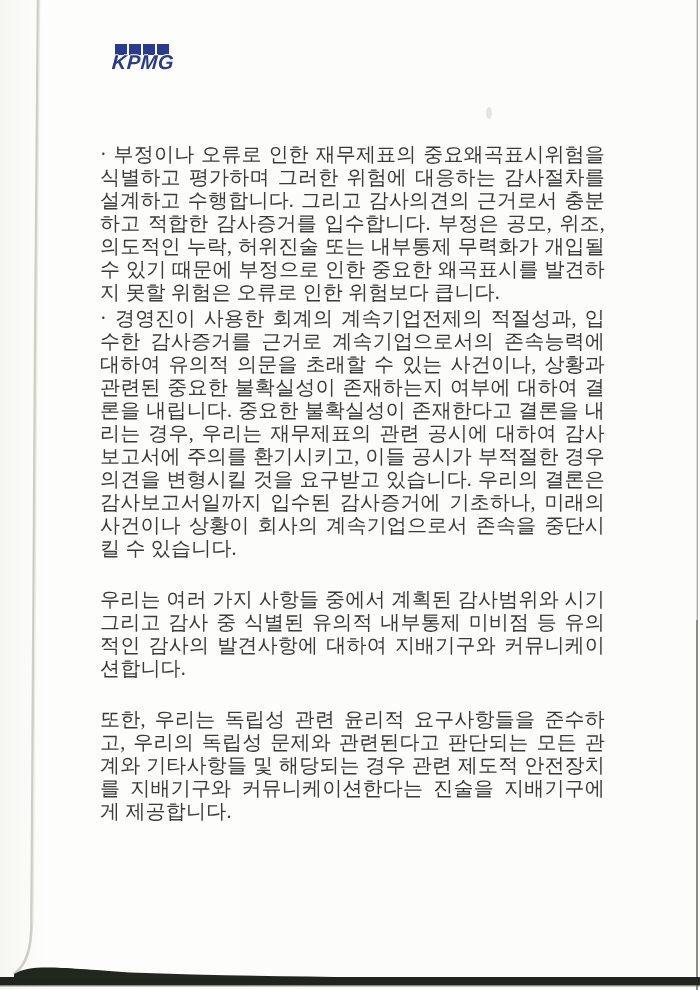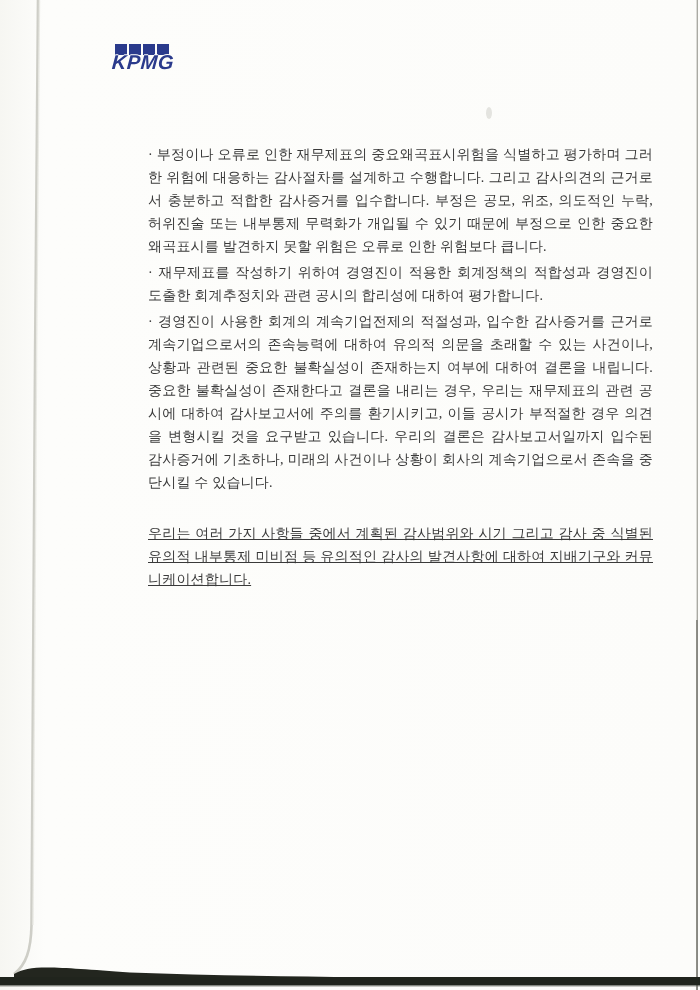--- a/index.html
+++ b/index.html
@@ -46,34 +46,32 @@
     line-height: 18px;
   }
 
   
   .content {
     position: absolute;
     left: 100px;
     top: 143px;
     width: 505px;
     color: #3a3a3a;
-    font-size: 14px;
+    font-size: 20px;
     line-height: 23px;
     text-align: justify;
     text-align-last: left;
     word-break: break-all;
     letter-spacing: 0.2px;
-    margin-left: 48px;
   }
   .content p {
     margin: 0 0 3px 0;
   }
   .content p.gap-before {
     margin-top: 28px;
-    text-decoration: underline;
   }
 
   
   .artifacts {
     position: absolute;
     left: 0;
     top: 0;
     width: 700px;
     height: 990px;
     pointer-events: none;
@@ -89,23 +87,23 @@
       <span></span>
       <span></span>
       <span></span>
       <span></span>
     </div>
     <div class="logo-text">KPMG</div>
   </div>
 
   <div class="content">
     <p>· 부정이나 오류로 인한 재무제표의 중요왜곡표시위험을 식별하고 평가하며 그러한 위험에 대응하는 감사절차를 설계하고 수행합니다. 그리고 감사의견의 근거로서 충분하고 적합한 감사증거를 입수합니다. 부정은 공모, 위조, 의도적인 누락, 허위진술 또는 내부통제 무력화가 개입될 수 있기 때문에 부정으로 인한 중요한 왜곡표시를 발견하지 못할 위험은 오류로 인한 위험보다 큽니다.</p>
-    <p>· 재무제표를 작성하기 위하여 경영진이 적용한 회계정책의 적합성과 경영진이 도출한 회계추정치와 관련 공시의 합리성에 대하여 평가합니다.</p>
     <p>· 경영진이 사용한 회계의 계속기업전제의 적절성과, 입수한 감사증거를 근거로 계속기업으로서의 존속능력에 대하여 유의적 의문을 초래할 수 있는 사건이나, 상황과 관련된 중요한 불확실성이 존재하는지 여부에 대하여 결론을 내립니다. 중요한 불확실성이 존재한다고 결론을 내리는 경우, 우리는 재무제표의 관련 공시에 대하여 감사보고서에 주의를 환기시키고, 이들 공시가 부적절한 경우 의견을 변형시킬 것을 요구받고 있습니다. 우리의 결론은 감사보고서일까지 입수된 감사증거에 기초하나, 미래의 사건이나 상황이 회사의 계속기업으로서 존속을 중단시킬 수 있습니다.</p>
     <p class="gap-before">우리는 여러 가지 사항들 중에서 계획된 감사범위와 시기 그리고 감사 중 식별된 유의적 내부통제 미비점 등 유의적인 감사의 발견사항에 대하여 지배기구와 커뮤니케이션합니다.</p>
+    <p class="gap-before">또한, 우리는 독립성 관련 윤리적 요구사항들을 준수하고, 우리의 독립성 문제와 관련된다고 판단되는 모든 관계와 기타사항들 및 해당되는 경우 관련 제도적 안전장치를 지배기구와 커뮤니케이션한다는 진술을 지배기구에게 제공합니다.</p>
   </div>
 
   <svg class="artifacts" width="700" height="990" viewBox="0 0 700 990" xmlns="http://www.w3.org/2000/svg">
 
     <path d="M38 0 C 35 300, 33 700, 31.5 925 C 31 950, 26 965, 14 974" fill="none" stroke="#c9c9c1" stroke-width="2.6" opacity="0.9"></path>
     <path d="M39.5 0 C 36.5 300, 34.5 700, 33 925" fill="none" stroke="#e9e9e3" stroke-width="1.4" opacity="0.9"></path>
 
     <line x1="697.3" y1="0" x2="697.3" y2="990" stroke="#aaaaa4" stroke-width="1.4"></line>
     <line x1="697" y1="620" x2="697" y2="990" stroke="#85857f" stroke-width="1.8"></line>
 

